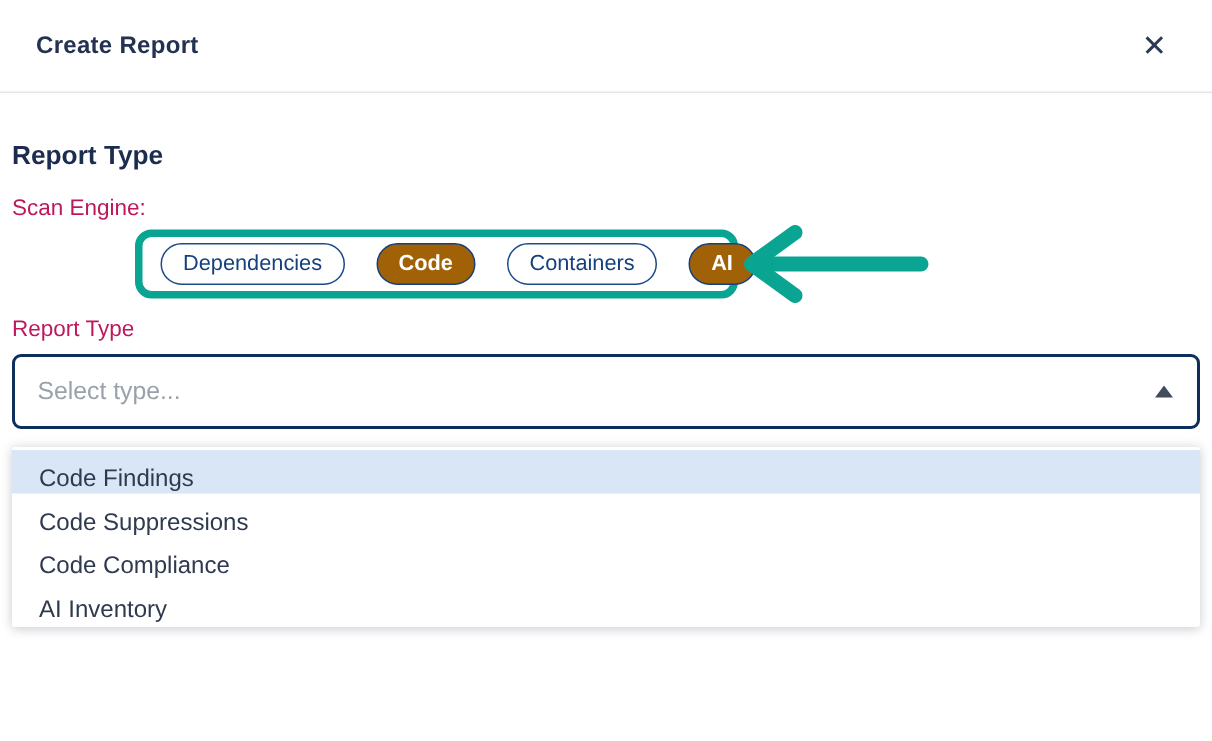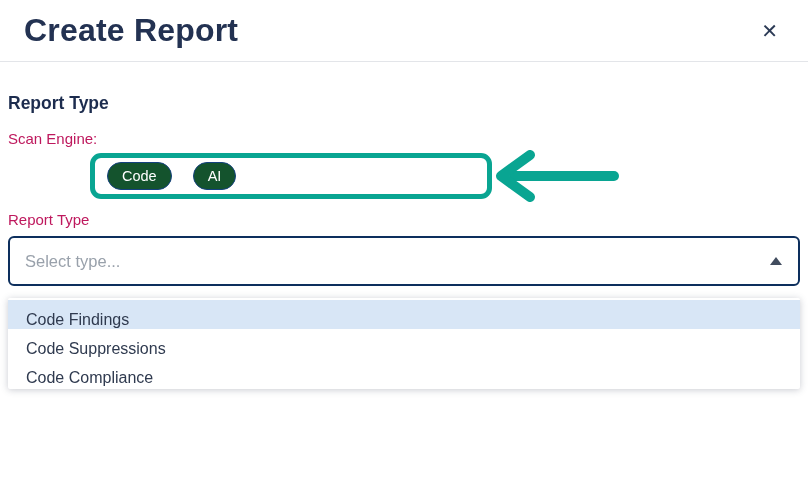--- a/index.html
+++ b/index.html
@@ -14,21 +14,21 @@
   }
 
   
   .modal-header {
     height:62px;
     display:flex; align-items:center; justify-content:space-between;
     padding:0 26px 0 24px;
     border-bottom:1px solid #e3e5e9;
   }
   .modal-title {
-    font-size:32px; font-weight:600; color:#233252;
+    font-size:16px; font-weight:600; color:#233252;
     letter-spacing:.2px;
   }
   .close-btn {
     font-size:20px; color:#2b3a55; cursor:pointer;
     line-height:1; padding:4px;
   }
 
   
   .modal-body { padding:0 8px; }
 
@@ -60,22 +60,22 @@
     background:#fff;
   }
   .pill {
     display:inline-flex; align-items:center; justify-content:center;
     height:28px; padding:0 14px;
     border:1.5px solid #1d4a88; border-radius:15px;
     background:#fff; color:#16407e;
     font-size:14.5px; cursor:pointer; white-space:nowrap;
   }
   .pill.filled {
-    background:#14532d; border-color:#14417e;
-    color:#fff; font-weight:400;
+    background:#a16207; border-color:#14417e;
+    color:#fff; font-weight:700;
   }
   .annotation-arrow {
     position:absolute; left:484px; top:-3px;
     width:130px; height:52px;
   }
 
   
   .select-box {
     position:relative;
     margin-top:8px;
@@ -125,36 +125,39 @@
   </div>
 
   <div class="modal-body">
 
     <div class="section-title">Report Type</div>
 
     <div class="field-label scan-engine-label">Scan Engine:</div>
 
     <div class="engine-row">
       <div class="highlight-box">
+        <div class="pill">Dependencies</div>
         <div class="pill filled">Code</div>
+        <div class="pill">Containers</div>
         <div class="pill filled">AI</div>
       </div>
       <svg class="annotation-arrow" viewBox="0 0 130 52" xmlns="http://www.w3.org/2000/svg">
         <line x1="22" y1="26" x2="122" y2="26" stroke="#09a592" stroke-width="10" stroke-linecap="round"></line>
         <polyline points="38,5 9,26 38,47" fill="none" stroke="#09a592" stroke-width="10" stroke-linecap="round" stroke-linejoin="round"></polyline>
       </svg>
     </div>
 
     <div class="field-label report-type-label">Report Type</div>
 
     <div class="select-box">
       <span class="select-placeholder">Select type...</span>
       <span class="caret-up"></span>
     </div>
 
     <div class="dropdown-panel">
       <div class="option highlighted">Code Findings</div>
       <div class="option">Code Suppressions</div>
       <div class="option">Code Compliance</div>
+      <div class="option">AI Inventory</div>
     </div>
 
   </div>
 </div>
 
 </body></html>

